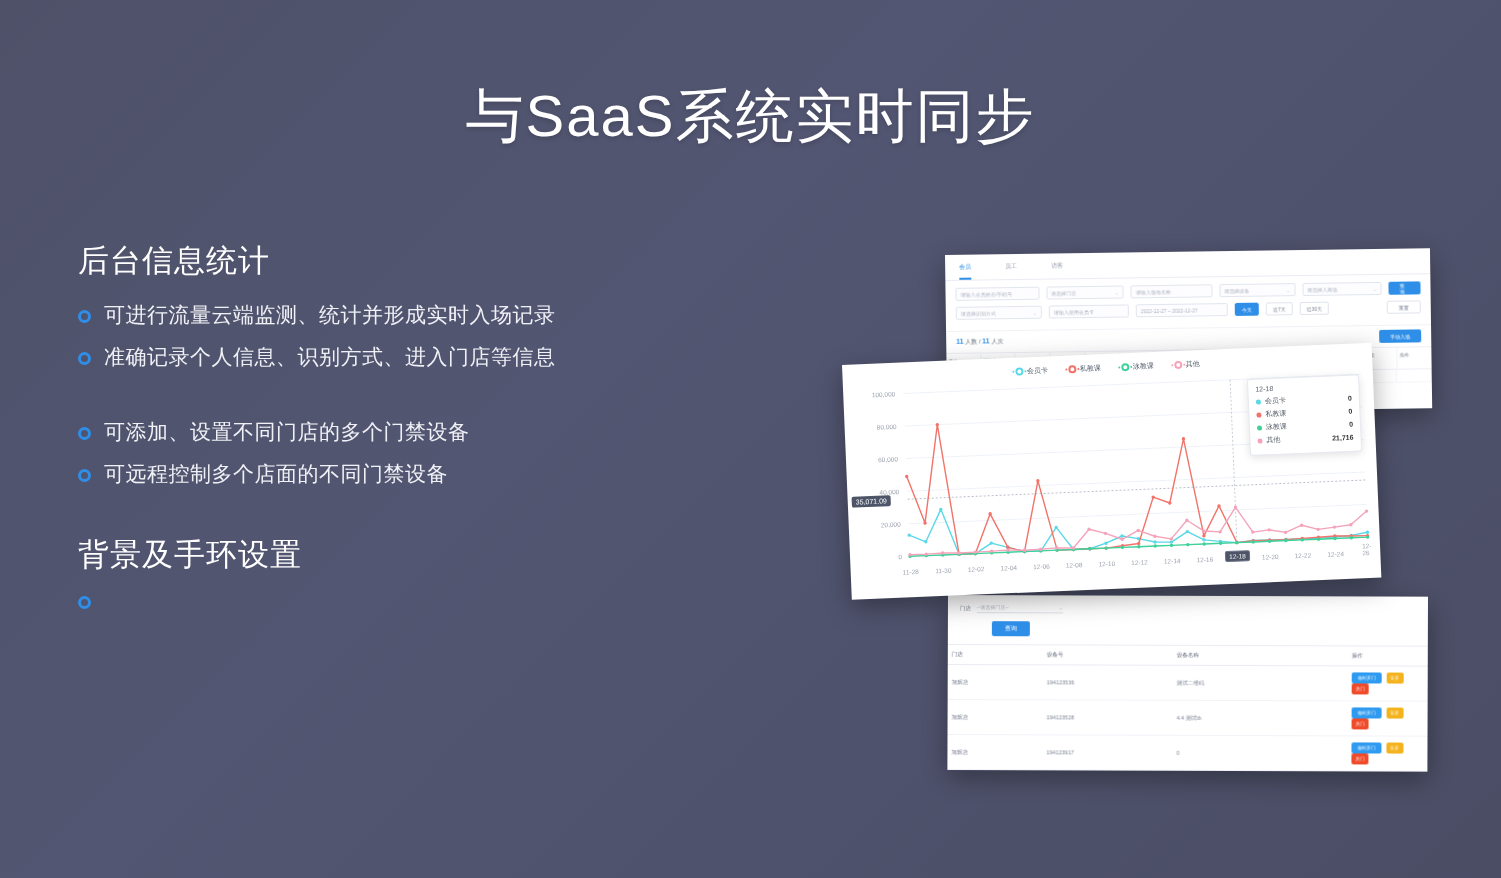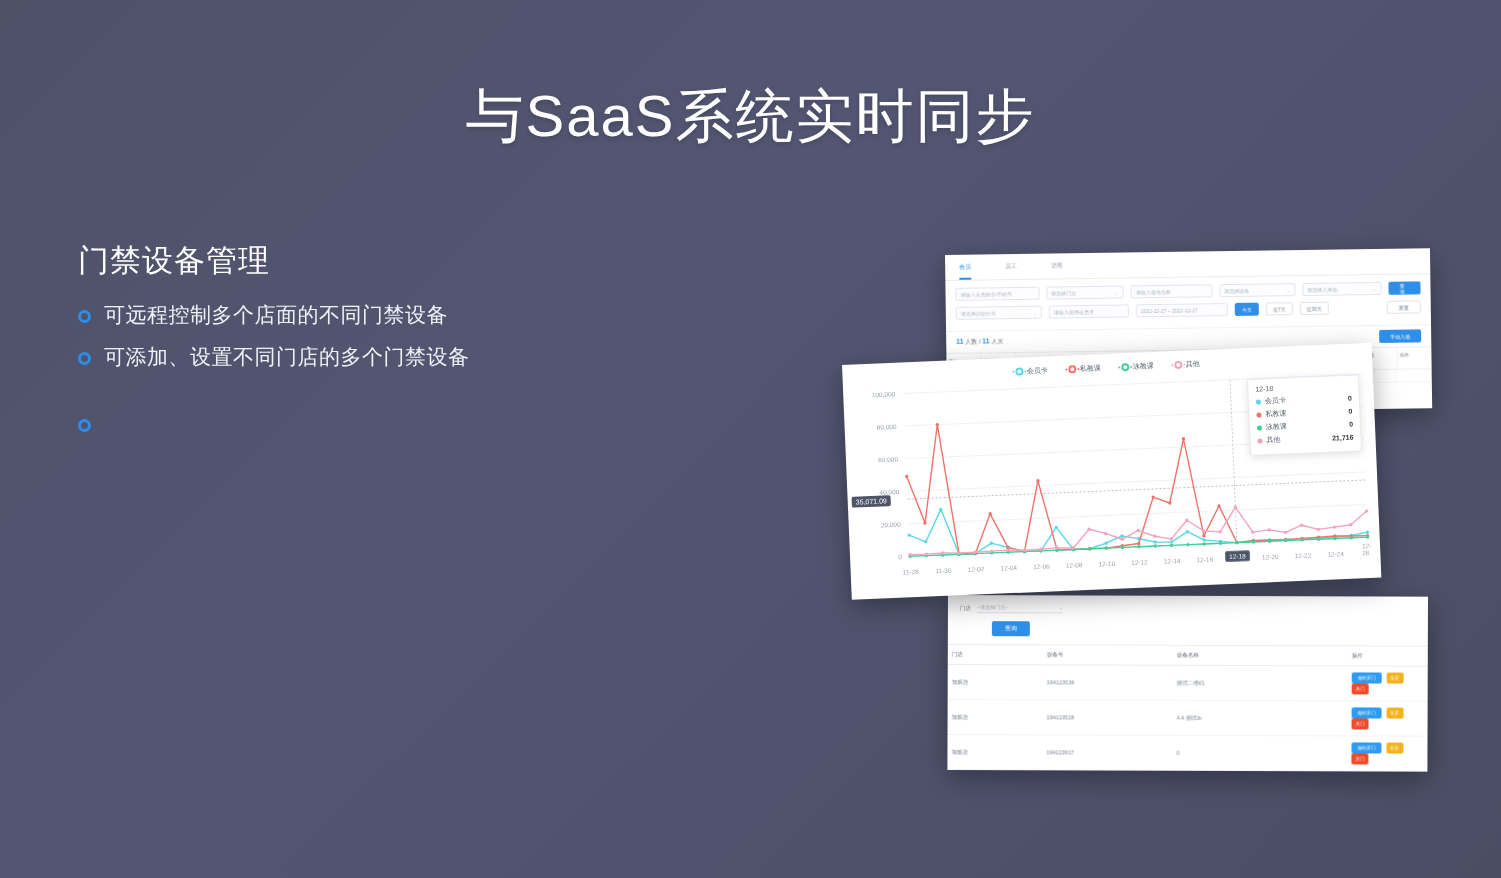--- a/index.html
+++ b/index.html
@@ -147,34 +147,45 @@
   .ab2{ background:#f4b31d; width:17px; }
   .ab3{ background:#ef4b2a; width:17px; }
 </style>
 </head>
 <body>
 
 <div class="slide-title">与SaaS系统实时同步</div>
 
 <div class="features">
 
-
   <div class="feature-block">
-    <div class="feature-heading">门禁设备管理</div>
+    <div class="feature-heading">后台信息统计</div>
+    <div class="bullet-row">
+      <span class="bullet-dot"></span>
+      <span class="bullet-text">可进行流量云端监测、统计并形成实时入场记录</span>
+    </div>
+    <div class="bullet-row">
+      <span class="bullet-dot"></span>
+      <span class="bullet-text">准确记录个人信息、识别方式、进入门店等信息</span>
+    </div>
+  </div>
+
+  <div class="feature-block">
+    <div class="bullet-row">
+      <span class="bullet-dot"></span>
+      <span class="bullet-text">可添加、设置不同门店的多个门禁设备</span>
+    </div>
     <div class="bullet-row">
       <span class="bullet-dot"></span>
       <span class="bullet-text">可远程控制多个店面的不同门禁设备</span>
     </div>
-    <div class="bullet-row">
-      <span class="bullet-dot"></span>
-      <span class="bullet-text">可添加、设置不同门店的多个门禁设备</span>
-    </div>
   </div>
 
   <div class="feature-block">
+    <div class="feature-heading">背景及手环设置</div>
     <div class="bullet-row">
       <span class="bullet-dot"></span>
     </div>
   </div>
 
 </div>
 
 <div class="mock-cluster">
 
   <div class="panel panel-admin">

